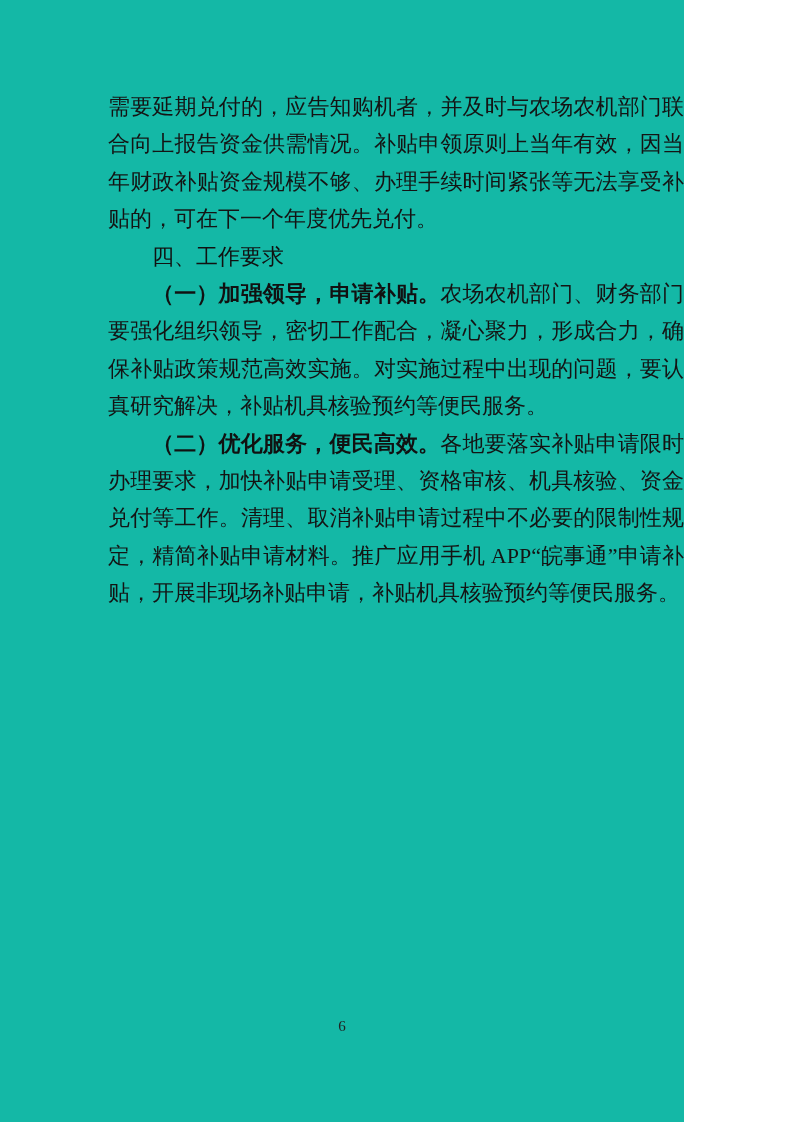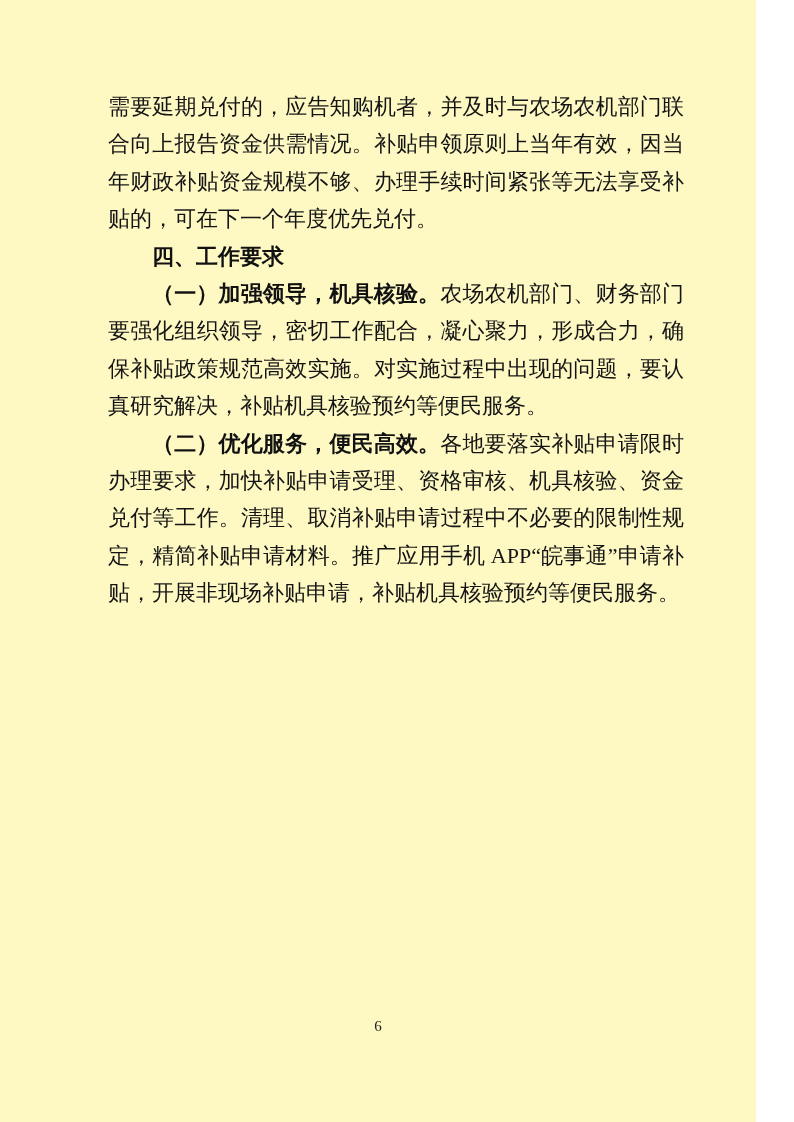--- a/index.html
+++ b/index.html
@@ -2,23 +2,23 @@
 <html lang="zh"><head>
 <meta charset="utf-8">
 <style>
   html, body {
     margin: 0;
     padding: 0;
     background: #ffffff;
   }
   .page {
     position: relative;
-    width: 756px;
+    width: 684px;
     height: 1122px;
-    background: #fef9c3;
+    background: #14b8a6;
     overflow: hidden;
   }
   .content {
     position: absolute;
     left: 108px;
     top: 88px;
     width: 576px;
   }
   .para {
     margin: 0;
@@ -28,21 +28,21 @@
     color: #141414;
     text-align: justify;
     text-justify: inter-ideograph;
   }
   .para.indent {
     text-indent: 2em;
   }
   .heading {
     margin: 0;
     font-family: "Liberation Sans", "DejaVu Sans", sans-serif;
-    font-weight: 700;
+    font-weight: 400;
     font-size: 22px;
     line-height: 37.4px;
     color: #111111;
     text-indent: 2em;
   }
   .lead {
     font-family: "Liberation Sans", "DejaVu Sans", sans-serif;
     font-weight: 700;
     color: #111111;
   }
@@ -61,21 +61,21 @@
 <body>
 
 <div class="page">
   <div class="content">
 
     <p class="para">需要延期兑付的，应告知购机者，并及时与农场农机部门联合向上报告资金供需情况。补贴申领原则上当年有效，因当年财政补贴资金规模不够、办理手续时间紧张等无法享受补贴的，可在下一个年度优先兑付。</p>
 
 
     <p class="heading">四、工作要求</p>
 
-    <p class="para indent"><span class="lead">（一）加强领导，机具核验。</span><span>农场农机部门、财务部门要强化组织领导，密切工作配合，凝心聚力，形成合力，确保补贴政策规范高效实施。对实施过程中出现的问题，要认真研究解决，补贴机具核验预约等便民服务。</span></p>
+    <p class="para indent"><span class="lead">（一）加强领导，申请补贴。</span><span>农场农机部门、财务部门要强化组织领导，密切工作配合，凝心聚力，形成合力，确保补贴政策规范高效实施。对实施过程中出现的问题，要认真研究解决，补贴机具核验预约等便民服务。</span></p>
 
 
     <p class="para indent"><span class="lead">（二）优化服务，便民高效。</span><span>各地要落实补贴申请限时办理要求，加快补贴申请受理、资格审核、机具核验、资金兑付等工作。清理、取消补贴申请过程中不必要的限制性规定，精简补贴申请材料。推广应用手机 APP“皖事通”申请补贴，开展非现场补贴申请，补贴机具核验预约等便民服务。</span></p>
 
   </div>
 
   <div class="page-number">6</div>
 </div>
 
 </body></html>

